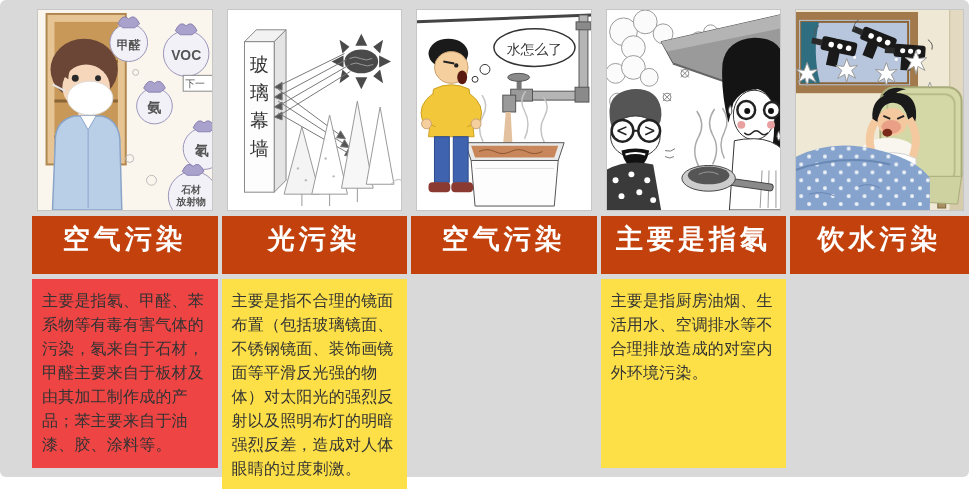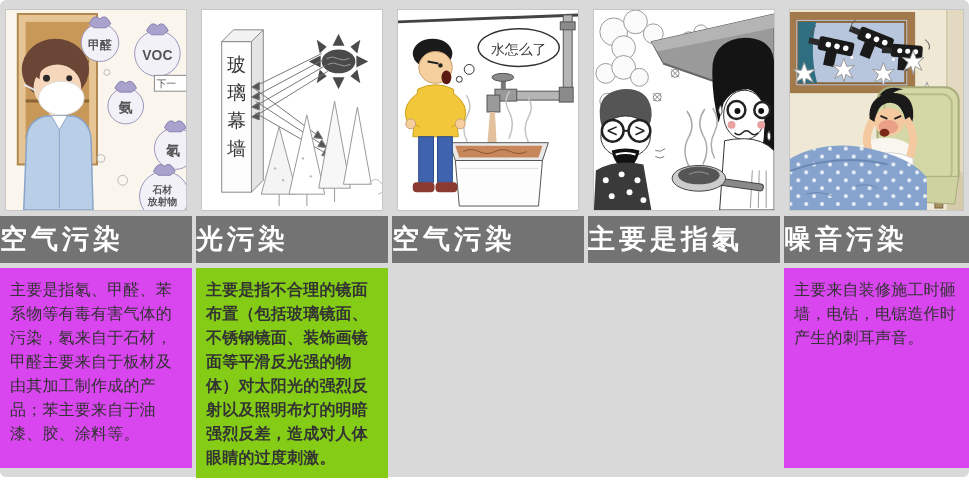--- a/index.html
+++ b/index.html
@@ -5,41 +5,41 @@
   html,body{margin:0;padding:0;}
   body{
     width:969px;height:489px;background:#ffffff;
     font-family:"Liberation Sans","DejaVu Sans",sans-serif;
     position:relative;overflow:hidden;
   }
   .banner{
     position:absolute;top:0;left:0;width:969px;height:477px;
     background:#d9d9d9;border-radius:6px;
   }
-  .cols{display:flex;height:100%;}
+  .cols{display:flex;height:100%;padding-left:32px;}
   .col{width:192px;margin-right:4px;display:flex;flex-direction:column;}
   .col:last-child{width:185px;margin-right:0;}
   .illus{
     height:200px;margin:9px 5px 0 5px;background:#ffffff;
     border:1px solid #c6c6c6;overflow:hidden;flex:none;
   }
   .illus svg{width:100%;height:100%;display:block;}
   .titlebar{
-    height:47px;margin-top:5px;flex:none;
-    background:#737373;color:#ffffff;
+    height:58px;margin-top:5px;flex:none;
+    background:#c2410c;color:#ffffff;
     font-size:27px;font-weight:bold;letter-spacing:4px;
-    text-align:left;line-height:47px;
+    text-align:center;line-height:47px;
   }
   .textpanel{
     flex:1;margin:5px 0 9px 0;padding:10px 9px 8px 10px;
     font-size:16px;line-height:24px;color:#333333;
     letter-spacing:0.2px;
   }
-  .textpanel.white{background:#84cc16;font-weight:bold;}
-  .textpanel.gray{background:#d946ef;}
+  .textpanel.white{background:#fde047;}
+  .textpanel.gray{background:#ef4444;}
   .illus text{font-family:"Liberation Sans","DejaVu Sans",sans-serif;}
 </style>
 </head>
 <body>
 
 <div class="banner">
   <div class="cols">
 
     <div class="col">
       <div class="illus">
@@ -286,20 +286,21 @@
               <circle cx="50" cy="192" r="3" fill="#fff"></circle>
             <path d="M62,142 q6,2 10,-2 M62,148 q5,3 9,0" stroke="#777" fill="none"></path>
             <circle cx="64" cy="88" r="4" fill="none" stroke="#888"></circle>
             <path d="M60,84 l8,8 M68,84 l-8,8" stroke="#888"></path>
             <circle cx="82" cy="64" r="4" fill="none" stroke="#888"></circle>
             <path d="M78,60 l8,8 M86,60 l-8,8" stroke="#888"></path>
           </g>
         </svg>
       </div>
       <div class="titlebar">主要是指氡</div>
+      <div class="textpanel white">主要是指厨房油烟、生活用水、空调排水等不合理排放造成的对室内外环境污染。</div>
     </div>
 
     <div class="col">
       <div class="illus">
         <svg viewBox="0 0 182 202" preserveAspectRatio="xMidYMid slice">
           <defs>
             <pattern id="bdots" width="16" height="16" patternUnits="userSpaceOnUse">
               <circle cx="4" cy="4" r="2" fill="#ffffff" opacity="0.85"></circle>
               <circle cx="12" cy="12" r="2" fill="#ffffff" opacity="0.85"></circle>
             </pattern>
@@ -371,18 +372,17 @@
             <path d="M82,150 Q104,138 128,150 L128,172 L82,172 Z" fill="#ffffff" stroke="#cfcfcf"></path>
           </g>
           <g>
             <path d="M0,152 Q40,128 92,142 Q130,152 142,170 L142,202 L0,202 Z" fill="#85a3cc"></path>
             <path d="M0,152 Q40,128 92,142 Q130,152 142,170 L142,202 L0,202 Z" fill="url(#bdots)"></path>
             <path d="M0,164 Q50,144 102,156" stroke="#6a88b4" fill="none" stroke-width="2"></path>
             <path d="M20,186 q14,-4 26,2 M70,178 q12,-4 22,2" stroke="#6a88b4" fill="none"></path>
           </g>
         </svg>
       </div>
-      <div class="titlebar">噪音污染</div>
-      <div class="textpanel gray">主要来自装修施工时砸墙，电钻，电锯造作时产生的刺耳声音。</div>
+      <div class="titlebar">饮水污染</div>
     </div>
 
   </div>
 </div>
 
 </body></html>

